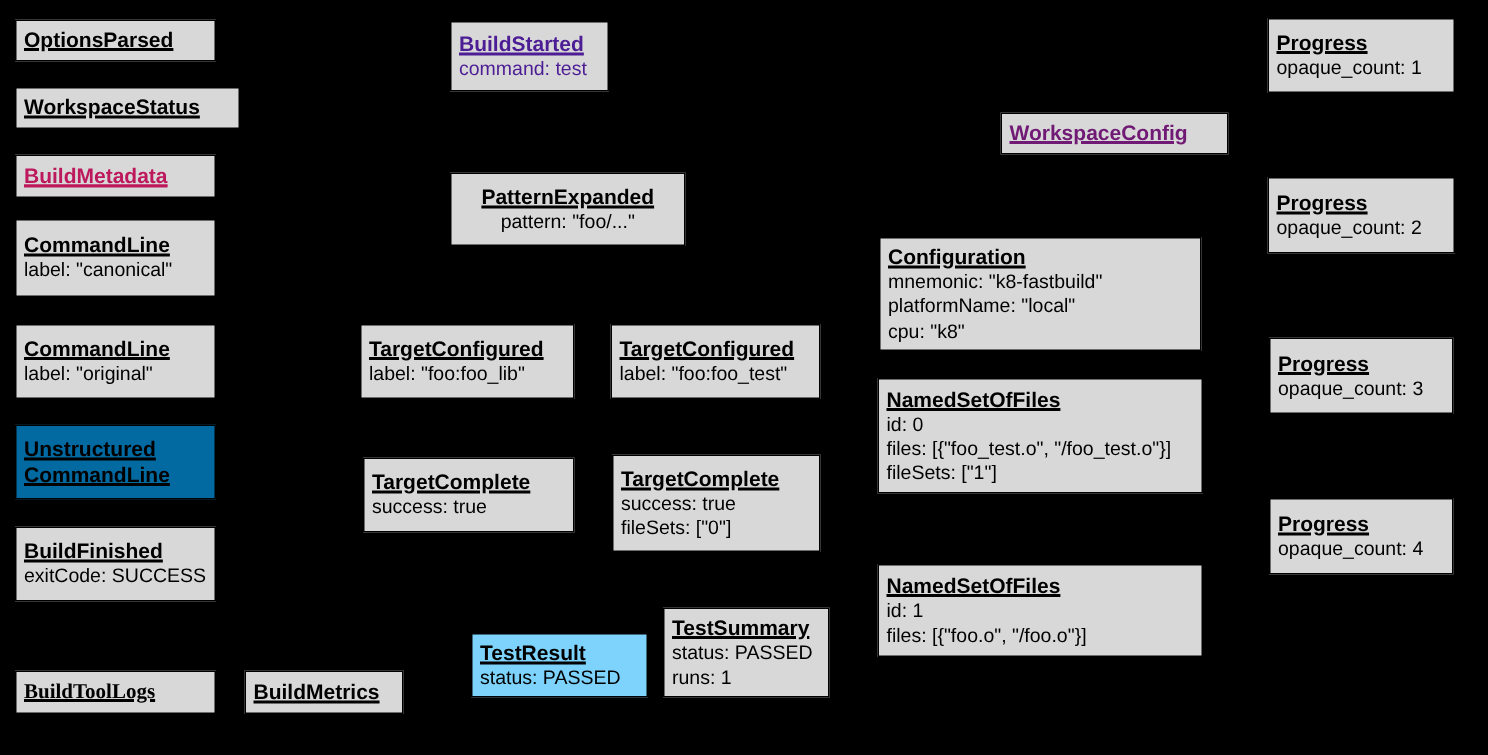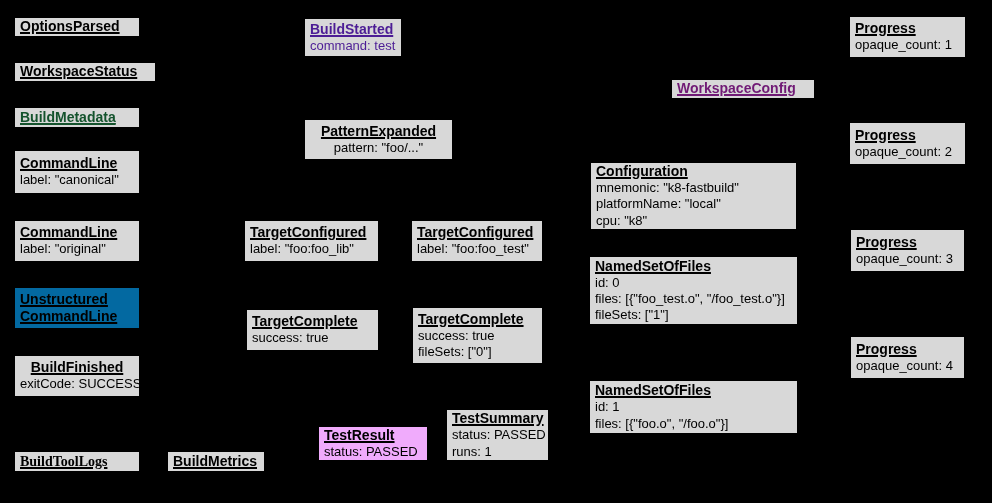--- a/index.html
+++ b/index.html
@@ -12,21 +12,21 @@
     width: 992px;
     height: 503px;
     background: #000000;
     overflow: hidden;
     font-family: "Liberation Sans", "DejaVu Sans", sans-serif;
   }
   .node {
     position: absolute;
     box-sizing: border-box;
     background: #d8d8d8;
-    border: 5px solid #1d4ed8;
+    border: 1px solid #1d4ed8;
     color: #000000;
     padding: 2px 5px;
     display: flex;
     flex-direction: column;
     justify-content: center;
     overflow: hidden;
   }
   .node-title {
     font-weight: bold;
     font-size: 14px;
@@ -44,36 +44,36 @@
 </head>
 <body>
 
 <div id="canvas" style="background: rgb(0, 0, 0);">
     <div class="node" style="left: 10px; top: 13px; width: 134px; height: 28px; background: rgb(216, 216, 216); border-color: rgb(0, 0, 0); color: rgb(0, 0, 0);">
       <div class="node-title">OptionsParsed</div>
     </div>
     <div class="node" style="left: 10px; top: 58px; width: 150px; height: 28px; background: rgb(216, 216, 216); border-color: rgb(0, 0, 0); color: rgb(0, 0, 0);">
       <div class="node-title">WorkspaceStatus</div>
     </div>
-    <div class="node" style="left: 10px; top: 103px; width: 134px; height: 29px; background: rgb(216, 216, 216); border-color: rgb(0, 0, 0); color: #14532d; text-decoration: underline;">
+    <div class="node" style="left: 10px; top: 103px; width: 134px; height: 29px; background: rgb(216, 216, 216); border-color: rgb(0, 0, 0); color: #be185d; text-decoration: underline;">
       <div class="node-title">BuildMetadata</div>
     </div>
     <div class="node" style="left: 10px; top: 146px; width: 134px; height: 52px; background: rgb(216, 216, 216); border-color: rgb(0, 0, 0); color: rgb(0, 0, 0);">
       <div class="node-title">CommandLine</div>
       <div class="node-line">label: "canonical"</div>
     </div>
     <div class="node" style="left: 10px; top: 216px; width: 134px; height: 50px; background: rgb(216, 216, 216); border-color: rgb(0, 0, 0); color: rgb(0, 0, 0);">
       <div class="node-title">CommandLine</div>
       <div class="node-line">label: "original"</div>
     </div>
     <div class="node" style="left: 10px; top: 283px; width: 134px; height: 50px; background: #0369a1; border-color: rgb(0, 0, 0); color: rgb(0, 0, 0);">
       <div class="node-title">Unstructured</div>
       <div class="node-title">CommandLine</div>
     </div>
-    <div class="node" style="left: 10px; top: 351px; width: 134px; height: 50px; background: rgb(216, 216, 216); border-color: rgb(0, 0, 0); color: rgb(0, 0, 0); text-align: center;">
+    <div class="node" style="left: 10px; top: 351px; width: 134px; height: 50px; background: rgb(216, 216, 216); border-color: rgb(0, 0, 0); color: rgb(0, 0, 0);">
       <div class="node-title">BuildFinished</div>
       <div class="node-line">exitCode: SUCCESS</div>
     </div>
     <div class="node" style="left: 10px; top: 447px; width: 134px; height: 29px; background: rgb(216, 216, 216); border-color: rgb(0, 0, 0); color: rgb(0, 0, 0); font-family: Liberation Serif, serif;">
       <div class="node-title">BuildToolLogs</div>
     </div>
     <div class="node" style="left: 163px; top: 447px; width: 106px; height: 29px; background: rgb(216, 216, 216); border-color: rgb(0, 0, 0); color: rgb(0, 0, 0);">
       <div class="node-title">BuildMetrics</div>
     </div>
     <div class="node" style="left: 300px; top: 14px; width: 106px; height: 47px; background: rgb(216, 216, 216); border-color: rgb(0, 0, 0); color: #4c1d95;">
@@ -94,21 +94,21 @@
     </div>
     <div class="node" style="left: 242px; top: 305px; width: 141px; height: 50px; background: rgb(216, 216, 216); border-color: rgb(0, 0, 0); color: rgb(0, 0, 0);">
       <div class="node-title">TargetComplete</div>
       <div class="node-line">success: true</div>
     </div>
     <div class="node" style="left: 408px; top: 303px; width: 139px; height: 65px; background: rgb(216, 216, 216); border-color: rgb(0, 0, 0); color: rgb(0, 0, 0);">
       <div class="node-title">TargetComplete</div>
       <div class="node-line">success: true</div>
       <div class="node-line">fileSets: ["0"]</div>
     </div>
-    <div class="node" style="left: 314px; top: 422px; width: 118px; height: 43px; background: #f0abfc; border-color: rgb(0, 0, 0); color: rgb(0, 0, 0);">
+    <div class="node" style="left: 314px; top: 422px; width: 118px; height: 43px; background: #7dd3fc; border-color: rgb(0, 0, 0); color: rgb(0, 0, 0);">
       <div class="node-title">TestResult</div>
       <div class="node-line">status: PASSED</div>
     </div>
     <div class="node" style="left: 442px; top: 405px; width: 111px; height: 60px; background: rgb(216, 216, 216); border-color: rgb(0, 0, 0); color: rgb(0, 0, 0);">
       <div class="node-title">TestSummary</div>
       <div class="node-line">status: PASSED</div>
       <div class="node-line">runs: 1</div>
     </div>
     <div class="node" style="left: 667px; top: 75px; width: 152px; height: 28px; background: rgb(216, 216, 216); border-color: rgb(0, 0, 0); color: #701a75;">
       <div class="node-title">WorkspaceConfig</div>

